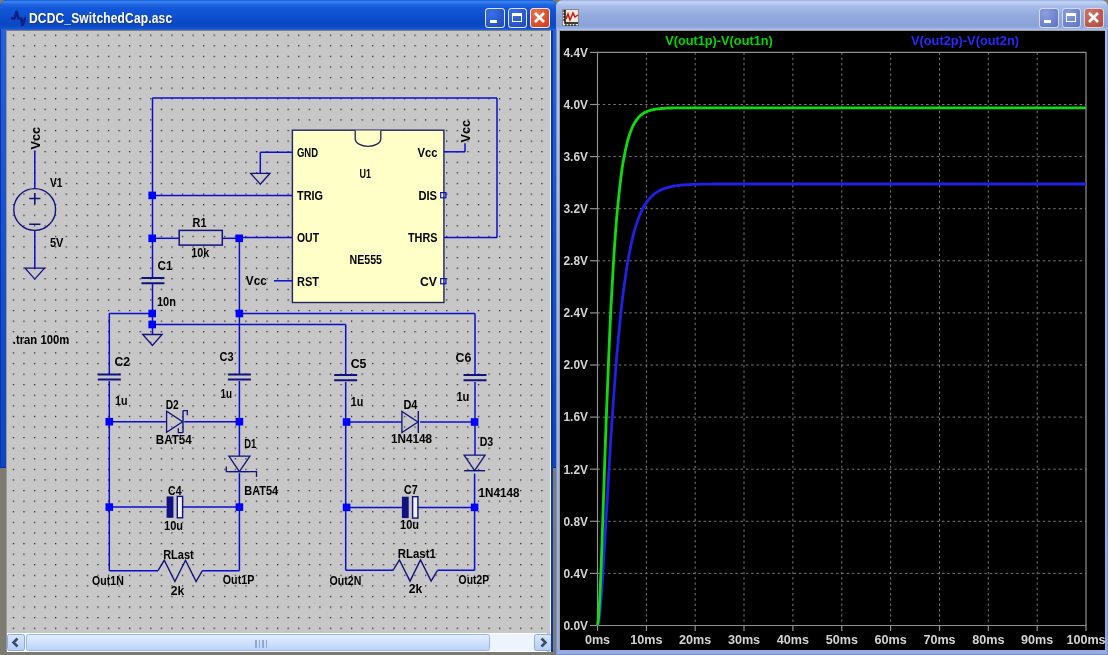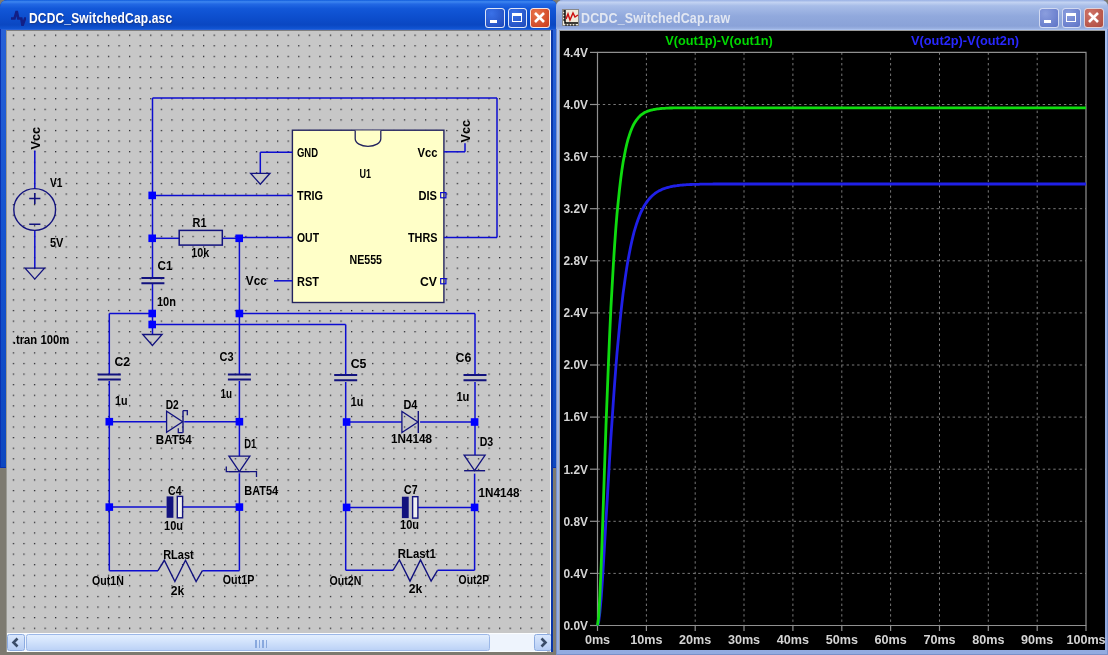--- a/index.html
+++ b/index.html
@@ -191,21 +191,20 @@
 <div class="win" id="w2" style="left:556px;top:0;width:552px;height:655px;border-radius:7px 7px 0 0;
 background:linear-gradient(180deg,#aac1ef 0%,#93abe0 100%);
 box-shadow:inset 0 0 0 1px #7a90c8;">
   <div class="tbar" style="background:linear-gradient(180deg,#98b0e4 0%,#c3d3f2 8%,#a8bde8 20%,#91a9dd 55%,#8aa2d8 90%,#9db3e2 100%);"></div>
   <svg width="17" height="17" viewBox="0 0 17 17" style="position:absolute;left:6px;top:9px">
       <rect x="0.5" y="0.5" width="16" height="16" fill="#efeada" stroke="#888"></rect>
       <path d="M3,1 V14 H16" stroke="#000" stroke-width="1.4" fill="none"></path>
       <path d="M1,2 h2 M1,5 h2 M1,8 h2 M1,11 h2 M4,15 v2 M7,15 v2 M10,15 v2 M13,15 v2" stroke="#000" stroke-width="1"></path>
       <path d="M4,10 l2,-5 2,6 3,-7 2,4 3,-2" fill="none" stroke="#cc1111" stroke-width="1.5"></path>
     </svg>
-  <div class="ttext" style="left:25px;color:#e2e7f2;"><span class="tinner" style="transform:scaleX(.83)">DCDC_SwitchedCap.raw</span></div>
   <div style="position:absolute;top:8px;width:19.5px;height:19.5px;border-radius:3.5px;border:1px solid rgba(235,240,250,.8);box-sizing:border-box;left:483px;background:radial-gradient(circle at 30% 25%,#8b9ede,#5d73c6);">
       <div style="position:absolute;left:3.5px;bottom:3.5px;width:7.5px;height:3px;background:#fff"></div>
     </div>
     <div style="position:absolute;top:8px;width:19.5px;height:19.5px;border-radius:3.5px;border:1px solid rgba(235,240,250,.8);box-sizing:border-box;left:505.5px;background:radial-gradient(circle at 30% 25%,#8b9ede,#5d73c6);">
       <div style="position:absolute;left:3.5px;top:3.5px;width:10px;height:9.5px;border:1.6px solid #fff;border-top-width:3px;box-sizing:border-box"></div>
     </div>
     <div style="position:absolute;top:8px;width:19.5px;height:19.5px;border-radius:3.5px;border:1px solid rgba(235,240,250,.8);box-sizing:border-box;left:528px;background:radial-gradient(circle at 30% 25%,#cf7468,#ad4a3e);">
       <svg width="19.5" height="19.5" viewBox="0 0 19.5 19.5" style="position:absolute;left:-1px;top:-1px">
         <path d="M5,5 L14,14 M14,5 L5,14" stroke="#fff" stroke-width="2.6"></path>
       </svg>

